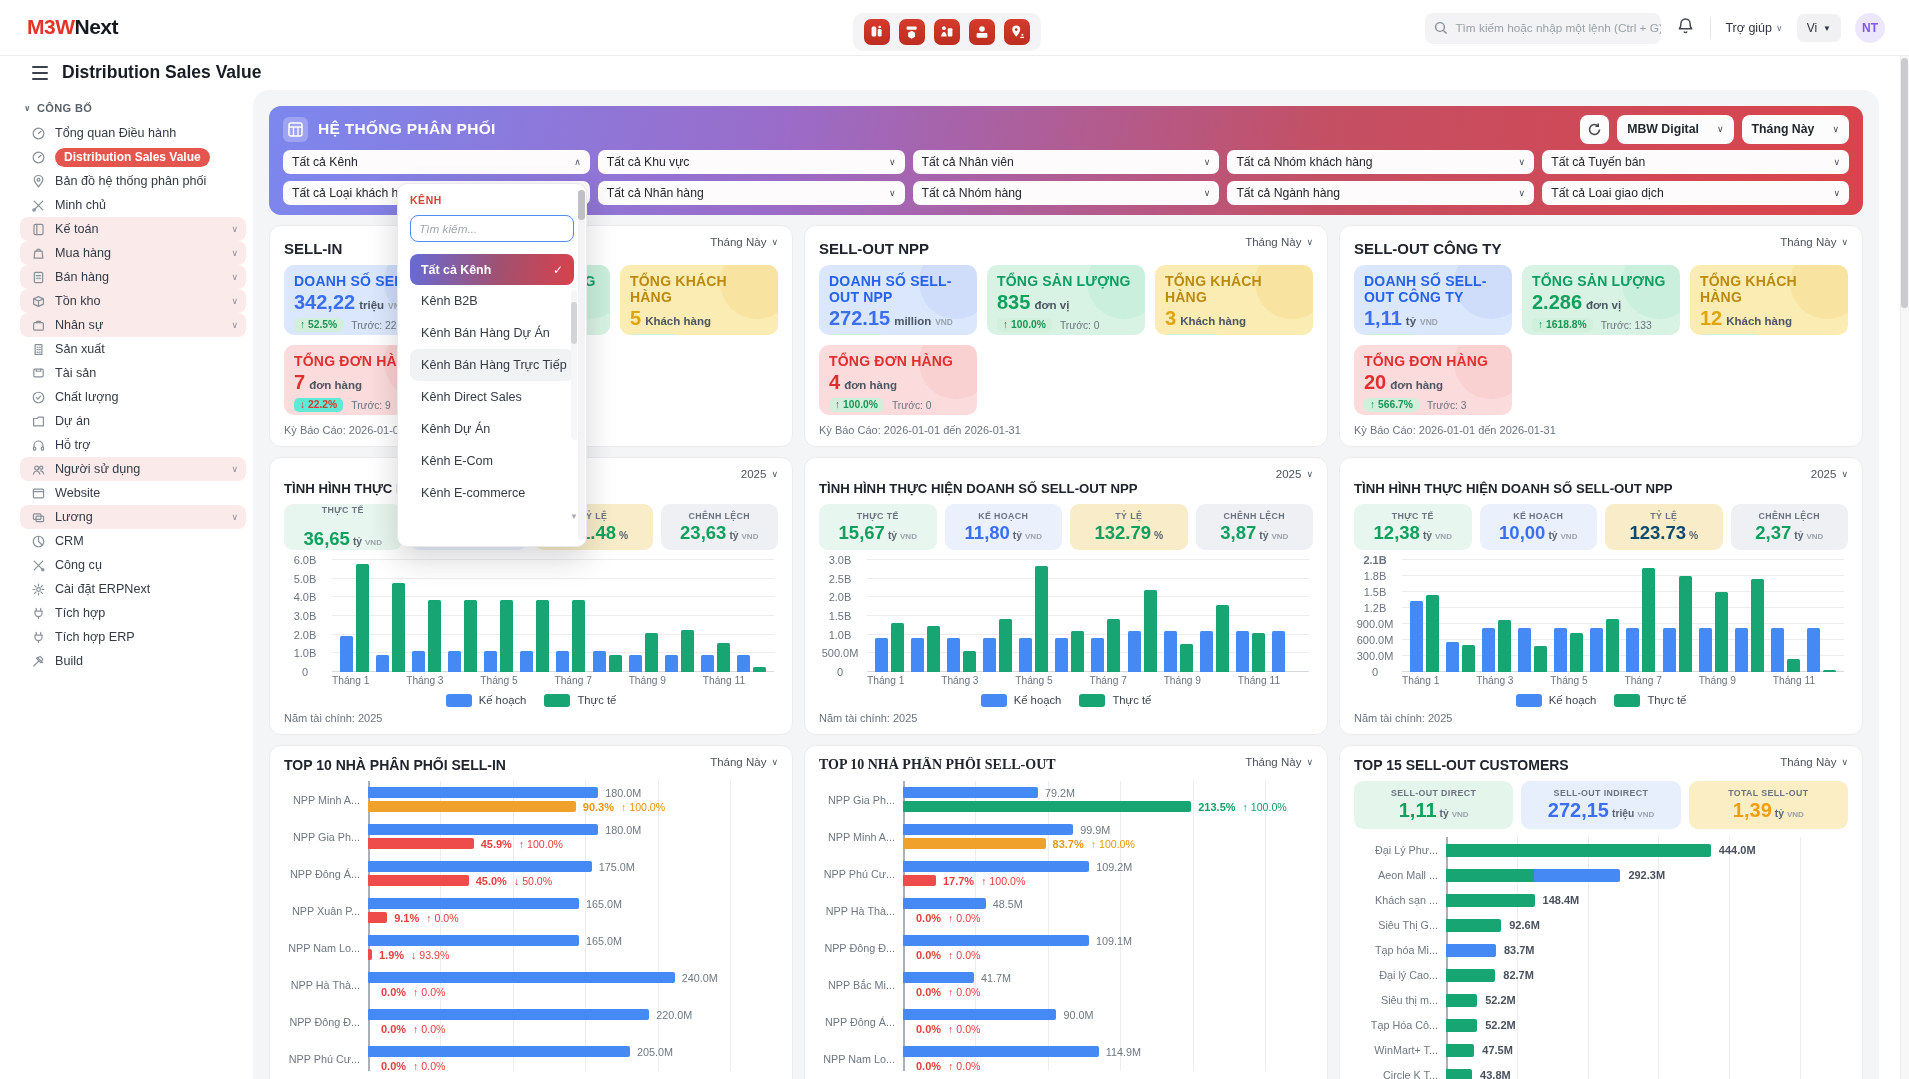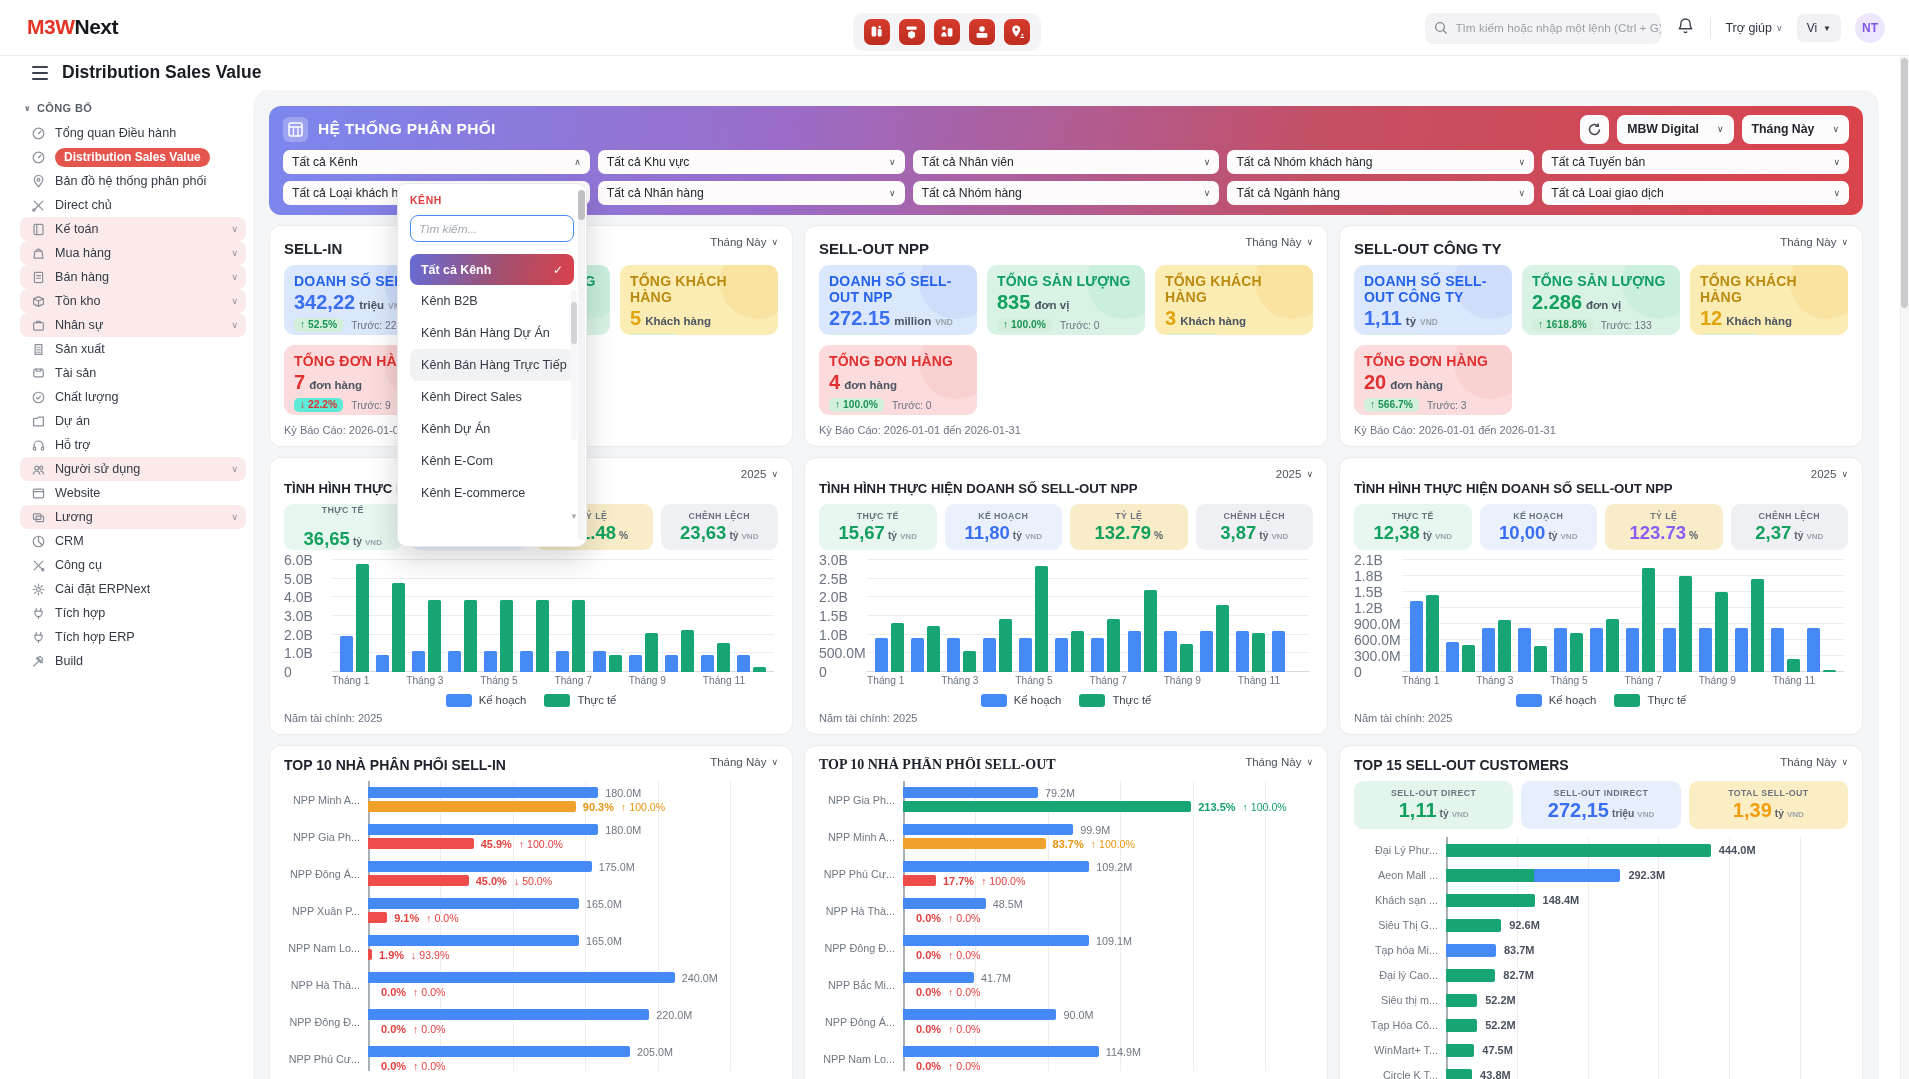--- a/index.html
+++ b/index.html
@@ -93,21 +93,21 @@
 .chips{display:grid;grid-template-columns:repeat(4,1fr);gap:8px;margin-top:8px}
 .chip{border-radius:9px;height:46px;display:flex;flex-direction:column;align-items:center;justify-content:center;gap:1px}
 .chip .clab{font-size:8.8px;font-weight:bold;color:#6b7280;letter-spacing:.4px}
 .chip .cval{display:flex;align-items:baseline;gap:3px}
 .chip .cnum{font-size:18.5px;font-weight:bold}
 .chip .cunit{font-size:10.3px;font-weight:bold;color:#5b6470}
 .chip .cunit2{font-size:8px;font-weight:bold;color:#9aa2ad}
 .vchart{margin-top:10px;margin-left:48px;margin-right:4px;position:relative;height:112px}
 .vgrid{position:absolute;left:0;right:0;height:1px;background:#ededef}
 .vgrid.zero{background:#d6dade}
-.vtick{position:absolute;left:-48px;width:42px;text-align:left;font-size:14px;color:#6b7380;transform:translateY(-50%)}
+.vtick{position:absolute;left:-48px;width:42px;text-align:center;font-size:11px;color:#6b7380;transform:translateY(-50%)}
 .vbars{position:absolute;inset:0;display:flex;justify-content:space-between;align-items:flex-end;padding:0 8px}
 .vgroup{display:flex;align-items:flex-end;gap:3px}
 .vbar{width:13px;border-radius:1.5px 1.5px 0 0}
 .xlabels{display:flex;justify-content:space-between;margin-left:48px;margin-right:4px;padding:3px 0 0;height:16px}
 .xcell{width:34px;text-align:center;font-size:10.2px;color:#6b7380;white-space:nowrap}
 .legend{display:flex;justify-content:center;gap:18px;margin-top:3px;height:18px;align-items:center}
 .litem{display:flex;align-items:center;gap:7px;font-size:11.3px;color:#3d4450}
 .lswatch{width:26px;height:13px;border-radius:3px}
 .cfoot{margin-top:3px;font-size:11px;color:#6b7380}
 
@@ -261,21 +261,21 @@
         </span>
         <span class="slabel">Bản đồ hệ thống phân phối</span>
       </div>
       <div class="side-item">
         <span class="sicon">
           <svg width="15" height="15" viewBox="0 0 16 16" fill="none" stroke="#8a909a" stroke-width="1.3" stroke-linejoin="round" stroke-linecap="round">
             <path d="M3.2 12.8 12.6 3.4M3.4 3.4l9.2 9.2"></path>
             <circle cx="3.2" cy="12.8" r="1.3"></circle>
           </svg>
         </span>
-        <span class="slabel">Direct chủ</span>
+        <span class="slabel">Minh chủ</span>
       </div>
       <div class="side-item grp">
         <span class="sicon">
           <svg width="15" height="15" viewBox="0 0 16 16" fill="none" stroke="#8a909a" stroke-width="1.3" stroke-linejoin="round" stroke-linecap="round">
             <rect x="3.2" y="2.6" width="9.6" height="10.8" rx="1.4"></rect>
             <path d="M6.2 2.6v10.8"></path>
           </svg>
         </span>
         <span class="slabel">Kế toán</span>
         <span class="chevr">∨</span>
@@ -992,21 +992,21 @@
               <div class="clab">KẾ HOẠCH</div>
               <div class="cval">
                 <span class="cnum" style="color: rgb(58, 111, 241);">10,00</span>
                 <span class="cunit">tỷ</span>
                 <span class="cunit2">VND</span>
               </div>
             </div>
             <div class="chip" style="background: rgb(248, 237, 200);">
               <div class="clab">TỶ LỆ</div>
               <div class="cval">
-                <span class="cnum" style="color: #8b5cf6;">123.73</span>
+                <span class="cnum" style="color: #0c4a6e;">123.73</span>
                 <span class="cunit">%</span>
               </div>
             </div>
             <div class="chip" style="background: rgb(238, 240, 243);">
               <div class="clab">CHÊNH LỆCH</div>
               <div class="cval">
                 <span class="cnum" style="color: rgb(18, 160, 94);">2,37</span>
                 <span class="cunit">tỷ</span>
                 <span class="cunit2">VND</span>
               </div>
@@ -1021,21 +1021,21 @@
             <span class="vtick" style="bottom: calc(28.5714%); top: auto; transform: translateY(50%);">600.0M</span>
             <div class="vgrid" style="bottom: 42.8571%;"></div>
             <span class="vtick" style="bottom: calc(42.8571%); top: auto; transform: translateY(50%);">900.0M</span>
             <div class="vgrid" style="bottom: 57.1429%;"></div>
             <span class="vtick" style="bottom: calc(57.1429%); top: auto; transform: translateY(50%);">1.2B</span>
             <div class="vgrid" style="bottom: 71.4286%;"></div>
             <span class="vtick" style="bottom: calc(71.4286%); top: auto; transform: translateY(50%);">1.5B</span>
             <div class="vgrid" style="bottom: 85.7143%;"></div>
             <span class="vtick" style="bottom: calc(85.7143%); top: auto; transform: translateY(50%);">1.8B</span>
             <div class="vgrid" style="bottom: 100%;"></div>
-            <span class="vtick" style="bottom: calc(100%); top: auto; transform: translateY(50%);">2.1B</span>
+            <span class="vtick" style="bottom: calc(100%); top: auto; transform: translateY(50%); font-weight: bold;">2.1B</span>
             <div class="vbars">
               <div class="vgroup">
                 <div class="vbar" style="height: 70.9333px; background: rgb(69, 137, 245);"></div>
                 <div class="vbar" style="height: 77.3333px; background: rgb(23, 166, 115);"></div>
               </div>
               <div class="vgroup">
                 <div class="vbar" style="height: 30.4px; background: rgb(69, 137, 245);"></div>
                 <div class="vbar" style="height: 27.2px; background: rgb(23, 166, 115);"></div>
               </div>
               <div class="vgroup">

